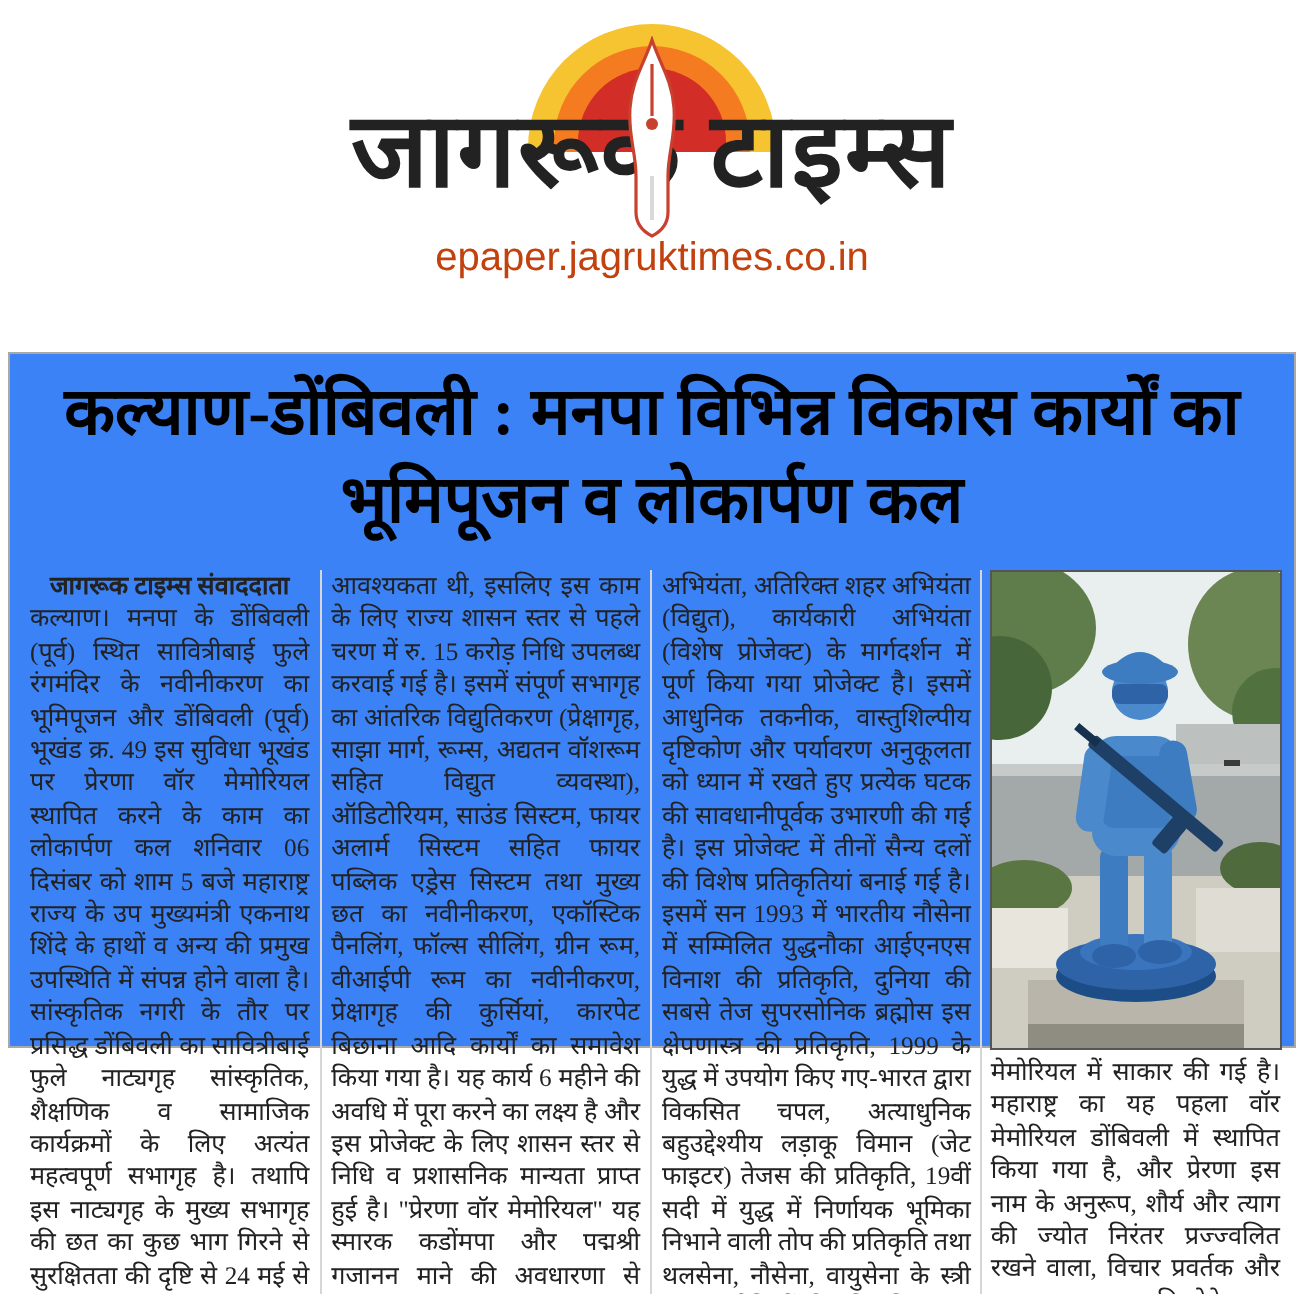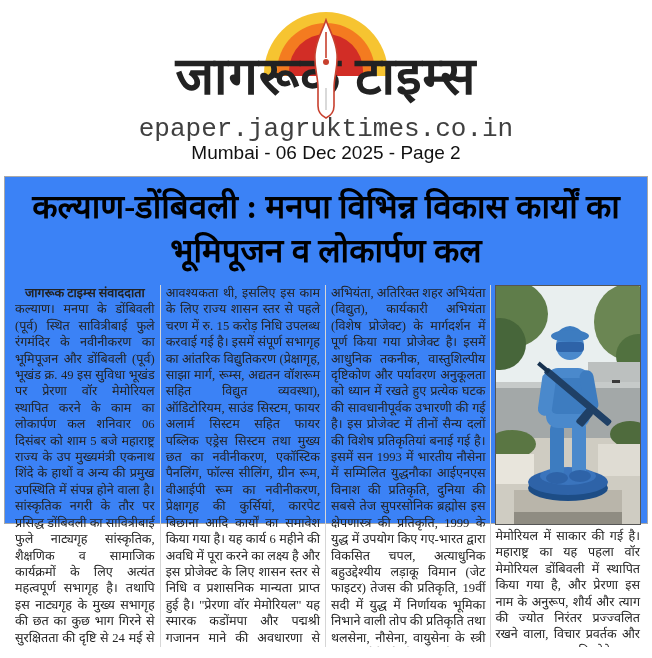--- a/index.html
+++ b/index.html
@@ -10,22 +10,22 @@
   .masthead { position:relative; width:652px; height:176px; text-align:center; }
   .logo-wrap { position:relative; width:652px; height:112px; }
   .arch { position:absolute; left:50%; transform:translateX(-50%); border-radius:300px 300px 0 0; }
   .arch.outer  { top:12px;  width:124px; height:64px; background:#f6c431; }
   .arch.mid    { top:23px;  width:98px;  height:53px; background:#f47b20; }
   .arch.inner  { top:34px;  width:74px;  height:42px; background:#d22d26; }
   .nib { position:absolute; left:50%; top:18px; transform:translateX(-50%); z-index:3; }
   .paper-title { position:absolute; left:0; right:0; top:46px; z-index:2;
     font-size:52px; font-weight:bold; letter-spacing:1px; color:#222222;
     font-family:"Liberation Serif","DejaVu Serif",serif; line-height:62px; }
-  .site-line { font-size:26px; color:#404040; line-height:23px; margin-top:6px;
-    font-family:Liberation Mono, monospace; }
+  .site-line { font-size:20px; color:#c2410c; line-height:23px; margin-top:6px;
+    font-family:Liberation Sans, sans-serif; }
   .edition-line { font-size:19px; color:#111; line-height:23px;
     font-family:"Liberation Sans","DejaVu Sans",sans-serif; }
 
   
   .article-box { position:absolute; left:4px; top:176px; width:644px; height:348px;
     border:1px solid #a9a9a9; background:#3b82f6; }
   .headline { text-align:center; font-weight:bold; font-size:33px; line-height:44px;
     color:#000; padding-top:8px; height:104px; }
   .body-cols { display:flex; height:366px; padding:4px 5px 0 5px;font-family:Liberation Serif, serif; }
   .col { font-size:12.6px; line-height:16.4px; text-align:justify; color:#222;
@@ -54,21 +54,20 @@
       <svg width="34" height="102" viewBox="0 0 34 102">
         <path d="M17 2 C13 14 7 22 6 36 C5 50 9 58 9 70 L9 88 Q9 96 17 100 Q25 96 25 88 L25 70 C25 58 29 50 28 36 C27 22 21 14 17 2 Z" fill="#ffffff" stroke="#c8402e" stroke-width="1.6"></path>
         <line x1="17" y1="14" x2="17" y2="40" stroke="#c8402e" stroke-width="1.6"></line>
         <circle cx="17" cy="44" r="3" fill="#c8402e"></circle>
         <line x1="17" y1="70" x2="17" y2="92" stroke="#d9d9d9" stroke-width="2"></line>
       </svg>
     </div>
     <div class="paper-title">जागरूक टाइम्स</div>
   </div>
   <div class="site-line">epaper.jagruktimes.co.in</div>
-  <div class="edition-line">Mumbai - 06 Dec 2025 - Page 2</div>
 </div>
 
 <div class="article-box">
   <div class="headline">कल्याण-डोंबिवली : मनपा विभिन्न विकास कार्यों का भूमिपूजन व लोकार्पण कल</div>
 
   <div class="body-cols">
     <div class="col col1">
       <div class="byline">जागरूक टाइम्स संवाददाता</div>
       <span>कल्याण। मनपा के डोंबिवली (पूर्व) स्थित सावित्रीबाई फुले रंगमंदिर के नवीनीकरण का भूमिपूजन और डोंबिवली (पूर्व) भूखंड क्र. 49 इस सुविधा भूखंड पर प्रेरणा वॉर मेमोरियल स्थापित करने के काम का लोकार्पण कल शनिवार 06 दिसंबर को शाम 5 बजे महाराष्ट्र राज्य के उप मुख्यमंत्री एकनाथ शिंदे के हाथों व अन्य की प्रमुख उपस्थिति में संपन्न होने वाला है। सांस्कृतिक नगरी के तौर पर प्रसिद्ध डोंबिवली का सावित्रीबाई फुले नाट्यगृह सांस्कृतिक, शैक्षणिक व सामाजिक कार्यक्रमों के लिए अत्यंत महत्वपूर्ण सभागृह है। तथापि इस नाट्यगृह के मुख्य सभागृह की छत का कुछ भाग गिरने से सुरक्षितता की दृष्टि से 24 मई से यह नाट्यगृह बंद रखा गया था और इसका संरचनात्मक ऑडिट करवाने पर पूरी इमारत की बड़े पैमाने पर मरम्मत व नवीनीकरण की</span>
     </div>

